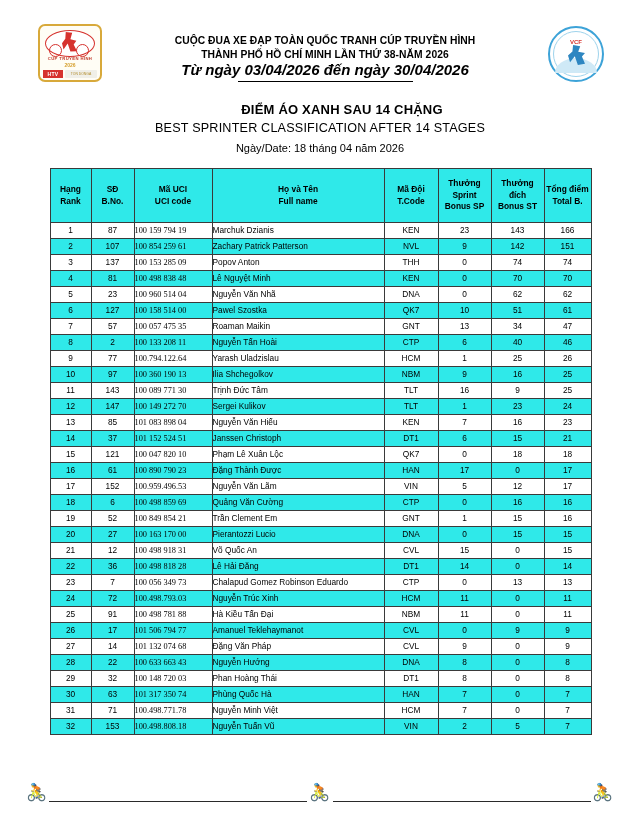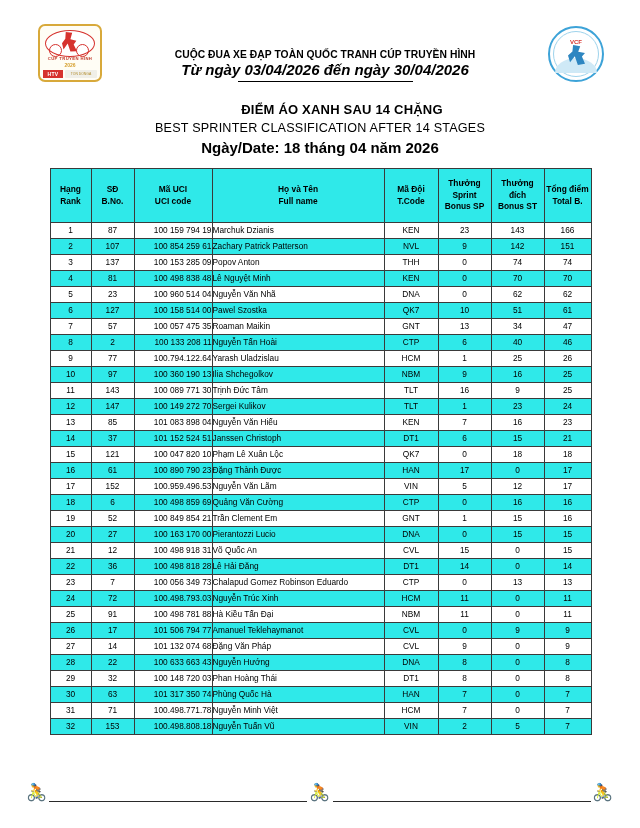--- a/index.html
+++ b/index.html
@@ -193,22 +193,22 @@
     letter-spacing: .2px;
     margin-left: 44px;
   }
   .report-title .rt2 {
     font-size: 12.6px;
     font-weight: normal;
     line-height: 19px;
     letter-spacing: .2px;
   }
   .report-title .rt3 {
-    font-size: 15px;
-    font-weight: bold;
+    font-size: 11px;
+    font-weight: normal;
     line-height: 20px;
   }
 
   
   .table-wrap {
     margin: 10px auto 0 auto;
     width: 541px;
   }
   table.rank {
     border-collapse: collapse;
@@ -232,21 +232,21 @@
     line-height: 11.5px;
     height: 54px;
     vertical-align: middle;
     text-align: center;
     padding: 1px 1px;
   }
   tbody tr.odd td { background: #ffffff; }
   tbody tr.even td { background: #2FE9E9; }
 
   td.c-rank, td.c-bno, td.c-team, td.c-sp, td.c-st, td.c-tot { text-align: center; }
-  td.c-uci { text-align: right; }
+  td.c-uci { text-align: left; font-family: Liberation Serif, serif; }
   td.c-name { text-align: left; padding-left: 3px; }
 
   col.w-rank  { width: 41px; }
   col.w-bno   { width: 43px; }
   col.w-uci   { width: 78px; }
   col.w-name  { width: 172px; }
   col.w-team  { width: 54px; }
   col.w-sp    { width: 53px; }
   col.w-st    { width: 53px; }
   col.w-tot   { width: 47px; }
@@ -294,20 +294,21 @@
     <div class="cupname">CÚP TRUYỀN HÌNH</div>
     <div class="yr">2026</div>
     <div class="bar">
       <div class="htv">HTV</div>
       <div class="tm">TON DONGA</div>
     </div>
   </div>
 
   <div class="title-block">
     <div class="l1">CUỘC ĐUA XE ĐẠP TOÀN QUỐC TRANH CÚP TRUYỀN HÌNH</div>
+    <div class="l2">THÀNH PHỐ HỒ CHÍ MINH LẦN THỨ 38-NĂM 2026</div>
     <div class="l3">Từ ngày 03/04/2026 đến ngày 30/04/2026</div>
     <div class="rule"></div>
   </div>
 
   <div class="logo-right">
     <div class="ring"></div>
     <div class="ring2"></div>
     <div class="hill"></div>
     <div class="vcf">VCF</div>
     <div class="cyc"></div>

